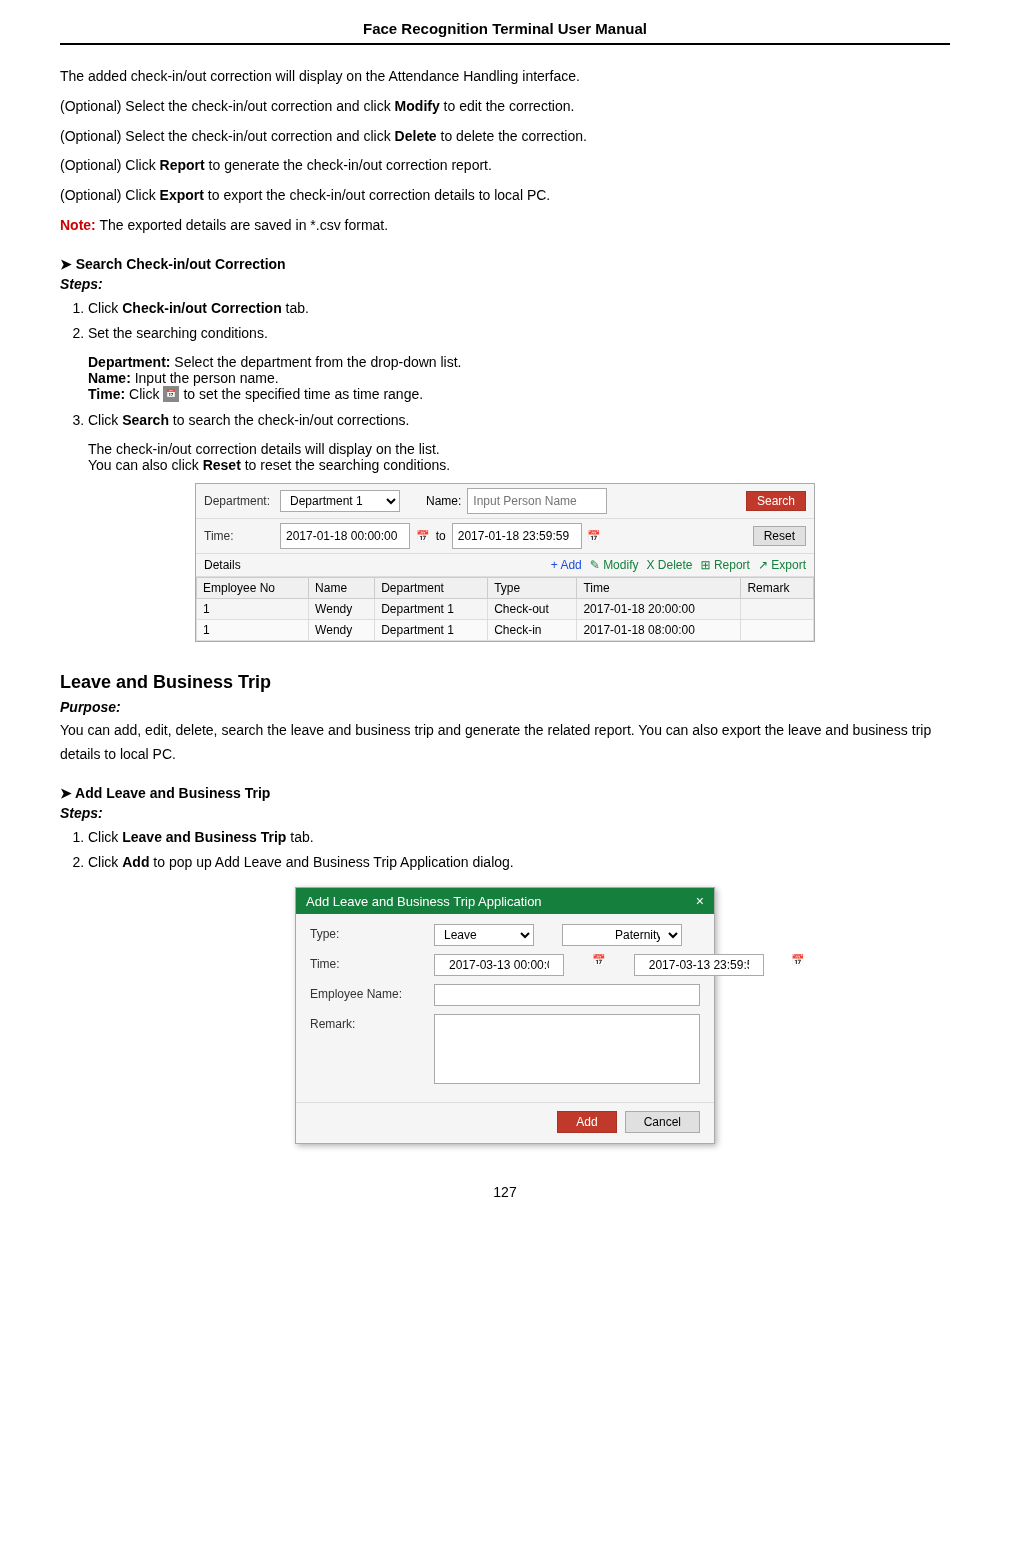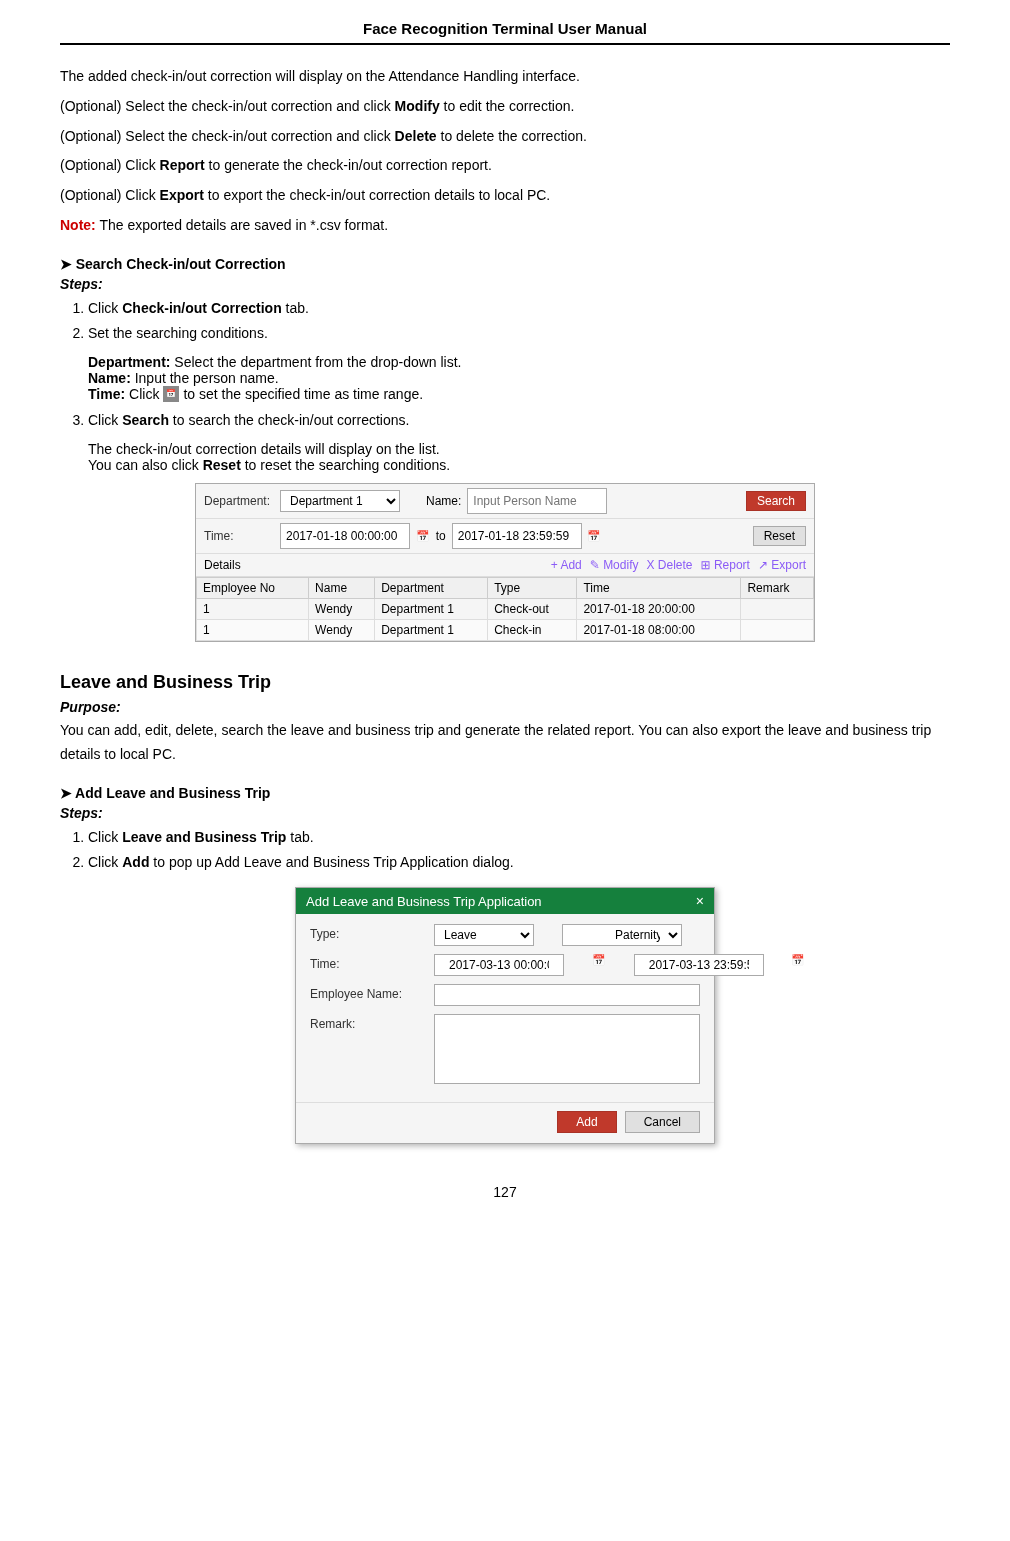--- a/index.html
+++ b/index.html
@@ -170,22 +170,22 @@
       background: #c0392b;
       color: #fff;
       border: 1px solid #a93226;
     }
     .dialog-btn-cancel { background: #e0e0e0; }
     .page-footer {
       text-align: center;
       margin-top: 40px;
       font-size: 14px;
     }
-    .action-link { color: #8b5cf6; text-decoration: none; cursor: pointer; font-size: 12px; }
-    .plus-icon { color: #8b5cf6; }
+    .action-link { color: #15803d; text-decoration: none; cursor: pointer; font-size: 12px; }
+    .plus-icon { color: #1d4ed8; }
     .select-box {
       border: 1px solid #aaa;
       background: #fff;
       padding: 2px 5px;
       font-size: 12px;
       height: 22px;
     }
   </style>
 </head>
 <body>

